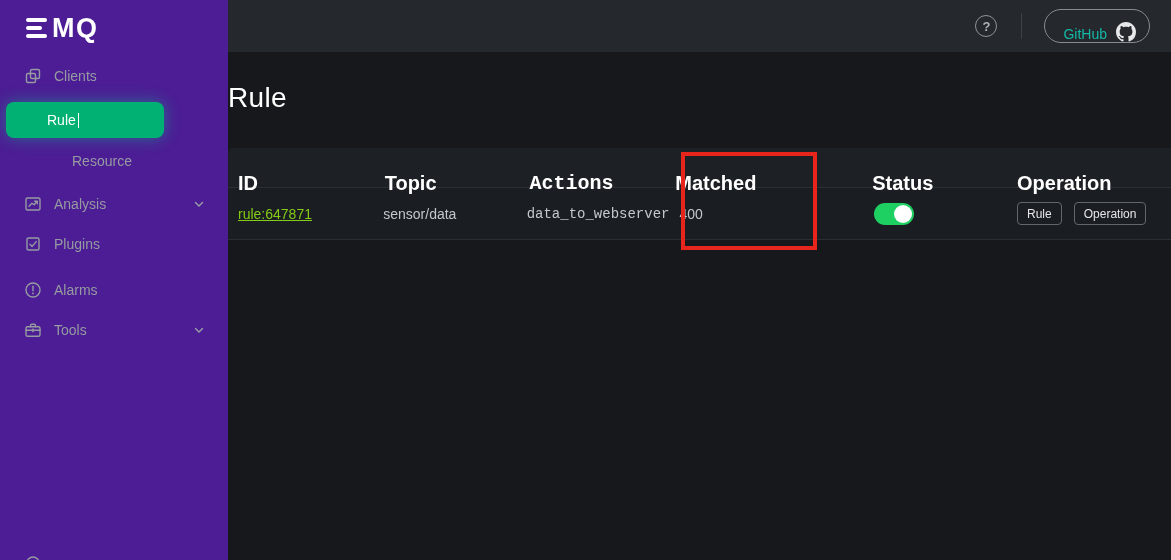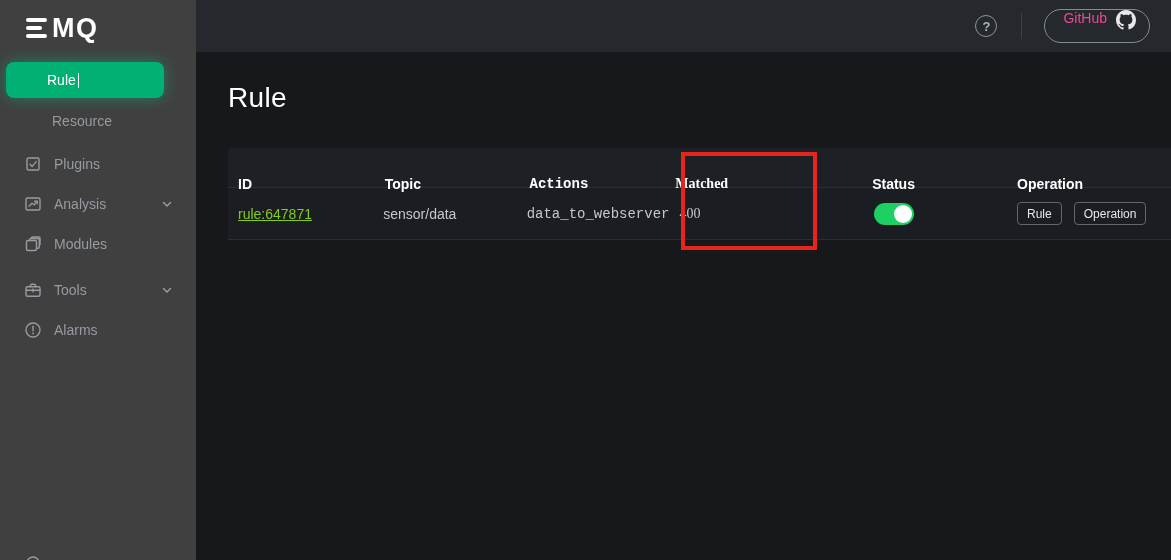--- a/index.html
+++ b/index.html
@@ -6,22 +6,22 @@
   html,body { width:1171px; height:560px; overflow:hidden; }
   body {
     position:relative;
     background:#16181b;
     font-family:"Liberation Sans", sans-serif;
     -webkit-font-smoothing:antialiased;
   }
 
   
   .sidebar {
-    position:absolute; left:0; top:0; width:196px; height:560px;
-    background:#404040; overflow:hidden; z-index:2;
+    position:absolute; left:0; top:0; width:228px; height:560px;
+    background:#4c1d95; overflow:hidden; z-index:2;
   }
   .logo { height:56px; display:flex; align-items:center; padding-left:26px; }
   .logo-bars { display:flex; flex-direction:column; gap:3.5px; margin-right:5px; }
   .logo-bars .bar { height:4.5px; width:21px; background:#ffffff; border-radius:2.5px; }
   .logo-bars .bar.mid { width:16px; }
   .logo-text { color:#ffffff; font-size:27px; font-weight:700; letter-spacing:1.5px; }
 
   .nav-item {
     height:40px; display:flex; align-items:center;
     padding:0 22px 0 24px; color:#969ba1; font-size:14px; cursor:pointer;
@@ -35,65 +35,65 @@
 
   .subitem-active {
     width:158px; height:36px; margin:6px 0 4px 6px;
     background:#00b173; border-radius:8px;
     box-shadow:0 0 16px rgba(0,205,135,.45);
     display:flex; align-items:center; padding-left:41px;
     color:#ffffff; font-size:14px; cursor:pointer;
   }
   .text-cursor { display:inline-block; width:1.5px; height:15px; background:#ffffff; margin-left:2px; vertical-align:-2px; }
   .subitem {
-    height:38px; display:flex; align-items:center; padding-left:52px;
+    height:38px; display:flex; align-items:center; padding-left:72px;
     color:#969ba1; font-size:14px; cursor:pointer;
   }
   .spacer4 { height:4px; } .spacer6 { height:6px; }
   .partial-icon { position:absolute; left:24px; top:554px; width:18px; height:18px; color:#969ba1; }
 
   
   .topbar {
     position:absolute; left:196px; right:0; top:0; height:52px;
     background:#25282c; display:flex; align-items:center;
     justify-content:flex-end; padding-right:21px;
   }
   .help-btn {
     width:22px; height:22px; border-radius:50%;
     border:1.5px solid #8f949a; color:#aeb3b9;
     display:flex; align-items:center; justify-content:center;
     font-size:13px; font-weight:700; cursor:pointer;
   }
   .vdivider { width:1px; height:26px; background:#3e4247; margin:0 22px 0 24px; }
   .github-btn {
     height:34px; border:1.5px solid #878c92; border-radius:17px;
-    display:flex; align-items:flex-start; gap:9px; padding:0 13px 0 18px;
-    color:#ec4899; font-size:14px; background:transparent; cursor:pointer;
+    display:flex; align-items:flex-end; gap:9px; padding:0 13px 0 18px;
+    color:#14b8a6; font-size:14px; background:transparent; cursor:pointer;
   }
   .github-btn svg { width:20px; height:20px; fill:#e6e8ea; }
 
   
   .page-title {
     position:absolute; left:228px; top:82px;
     font-size:28px; font-weight:400; color:#ffffff; letter-spacing:.3px;
   }
 
   .rule-table { position:absolute; left:228px; top:148px; width:1000px; }
   .thead {
     display:flex; height:40px; background:#1d2024;
     border-radius:4px 4px 0 0; align-items:center;
     border-bottom:1px solid #2b2e33;
   }
-  .th { font-weight:700; font-size:14px; color:#ffffff; padding-left:10px;margin-top:32px; }
+  .th { font-weight:700; font-size:20px; color:#ffffff; padding-left:10px;margin-top:32px; }
   .trow {
     display:flex; height:52px; background:#1a1d21; align-items:center;
     border-bottom:1px solid #2b2e33; font-size:14px; color:#c4c8cc;
   }
   .c1{width:157px;} .c2{width:155px;} .c3{width:156px;font-family:Liberation Mono, monospace;}
-  .c4{width:211px;font-family:Liberation Serif, serif;} .c5{width:155px;} .c6{width:221px; flex:none;}
+  .c4{width:211px;} .c5{width:155px;} .c6{width:221px; flex:none;}
   .cell { padding-left:10px; }
   .id-link { color:#84cc16; cursor:pointer;text-decoration:underline; }
 
   .toggle {
     width:40px; height:22px; border-radius:11px; background:#1ecf62;
     position:relative; margin-left:10px; cursor:pointer;
   }
   .toggle .knob {
     position:absolute; right:2px; top:2px; width:18px; height:18px;
     border-radius:50%; background:#ffffff;
@@ -124,100 +124,99 @@
   <div class="logo">
     <span class="logo-bars">
       <span class="bar"></span>
         <span class="bar mid"></span>
         <span class="bar"></span>
     </span>
     <span class="logo-text">MQ</span>
   </div>
 
 
+  <div class="nav-item">
+    <span class="nicon">
+      <svg class="line" viewBox="0 0 18 18">
+          <rect x="6.5" y="2.5" width="9" height="9" rx="1.5"></rect>
+          <rect x="2.5" y="6.5" width="9" height="9" rx="1.5"></rect>
+        </svg>
+    </span>
+    <span class="nlabel">Clients</span>
+  </div>
 
 
 
 
   <div class="subitem-active">
     <span>Rule</span>
       <span class="text-cursor"></span>
   </div>
 
   <div class="subitem">
     <span>Resource</span>
   </div>
 
   <div class="spacer4"></div>
-
-  <div class="nav-item">
-    <span class="nicon">
-      <svg class="line" viewBox="0 0 18 18">
-          <rect x="3" y="3" width="12" height="12" rx="1.5"></rect>
-          <polyline points="6,9.2 8.2,11.4 12.2,6.6"></polyline>
-        </svg>
-    </span>
-    <span class="nlabel">Plugins</span>
-  </div>
 
   <div class="nav-item">
     <span class="nicon">
       <svg class="line" viewBox="0 0 18 18">
           <rect x="2" y="3" width="14" height="12" rx="1.5"></rect>
           <polyline points="5,11.2 8,8.2 10.2,9.8 13,6.4"></polyline>
           <polyline points="10.6,6.2 13.2,6.2 13.2,8.8"></polyline>
         </svg>
     </span>
     <span class="nlabel">Analysis</span>
     <span class="chev">
       <svg class="line" viewBox="0 0 14 14">
           <polyline points="3.5,5.5 7,9 10.5,5.5"></polyline>
         </svg>
     </span>
   </div>
 
   <div class="nav-item">
     <span class="nicon">
       <svg class="line" viewBox="0 0 18 18">
-          <rect x="2.5" y="5.5" width="10" height="10" rx="1.5"></rect>
-          <path d="M5.5 5.5 V4.8 A1.3 1.3 0 0 1 6.8 3.5 H14 A1.3 1.3 0 0 1 15.3 4.8 V12 A1.3 1.3 0 0 1 14 13.3 H12.5"></path>
-          <path d="M7.5 3.5 V3 A1 1 0 0 1 8.5 2 H15 A1 1 0 0 1 16 3 V9.5"></path>
-        </svg>
-    </span>
-    <span class="nlabel">Modules</span>
-  </div>
+          <rect x="3" y="3" width="12" height="12" rx="1.5"></rect>
+          <polyline points="6,9.2 8.2,11.4 12.2,6.6"></polyline>
+        </svg>
+    </span>
+    <span class="nlabel">Plugins</span>
+  </div>
+
 
   <div class="spacer6"></div>
+
+  <div class="nav-item">
+    <span class="nicon">
+      <svg class="line" viewBox="0 0 18 18">
+          <circle cx="9" cy="9" r="7"></circle>
+          <line x1="9" y1="5.2" x2="9" y2="9.8"></line>
+          <circle cx="9" cy="12.4" r="0.9" fill="currentColor" stroke="none"></circle>
+        </svg>
+    </span>
+    <span class="nlabel">Alarms</span>
+  </div>
 
   <div class="nav-item">
     <span class="nicon">
       <svg class="line" viewBox="0 0 18 18">
           <rect x="2" y="5.8" width="14" height="9.5" rx="1.5"></rect>
           <path d="M6.5 5.8 V4.6 A1.4 1.4 0 0 1 7.9 3.2 H10.1 A1.4 1.4 0 0 1 11.5 4.6 V5.8"></path>
           <line x1="2" y1="9.3" x2="16" y2="9.3"></line>
           <line x1="9" y1="8" x2="9" y2="10.8"></line>
         </svg>
     </span>
     <span class="nlabel">Tools</span>
     <span class="chev">
       <svg class="line" viewBox="0 0 14 14">
           <polyline points="3.5,5.5 7,9 10.5,5.5"></polyline>
         </svg>
     </span>
-  </div>
-
-  <div class="nav-item">
-    <span class="nicon">
-      <svg class="line" viewBox="0 0 18 18">
-          <circle cx="9" cy="9" r="7"></circle>
-          <line x1="9" y1="5.2" x2="9" y2="9.8"></line>
-          <circle cx="9" cy="12.4" r="0.9" fill="currentColor" stroke="none"></circle>
-        </svg>
-    </span>
-    <span class="nlabel">Alarms</span>
   </div>
 
   <span class="partial-icon">
     <svg class="line" viewBox="0 0 18 18">
         <circle cx="9" cy="9" r="6"></circle>
         <circle cx="9" cy="9" r="2.2"></circle>
       </svg>
   </span>
 </aside>
 

